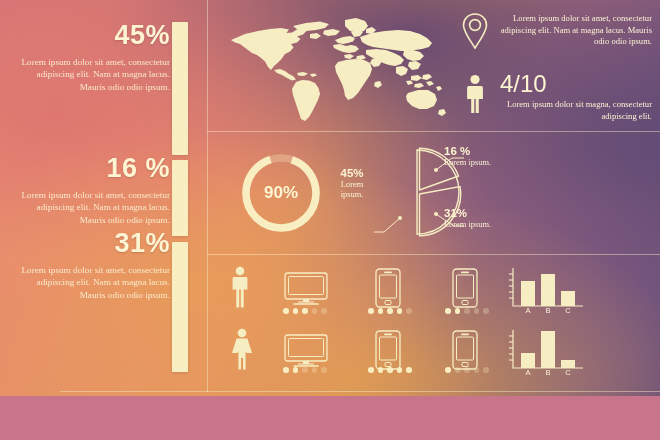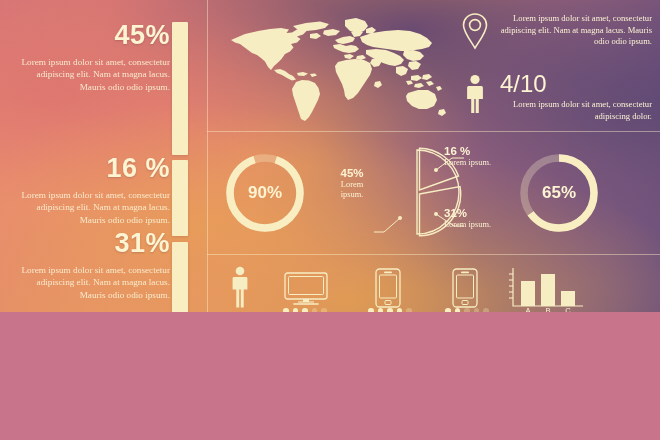--- a/index.html
+++ b/index.html
@@ -1,21 +1,21 @@
 <!DOCTYPE html>
 <html><head>
 <meta charset="utf-8">
 <style>
   html,body{margin:0;padding:0;}
   body{
     width:660px;height:440px;overflow:hidden;
     font-family:"Liberation Serif",serif;
     position:relative;background:#c8748a;
   }
-  #stage{position:absolute;inset:0;width:660px;height:312px;overflow:hidden;}
+  #stage{position:absolute;inset:0;width:660px;height:396px;overflow:hidden;}
 
   
   .bg{position:absolute;inset:0;}
   .bg-base{
     background:
       radial-gradient(130% 120% at 2% 52%, #e98a72 0%, #e98a72 12%, rgba(233,138,114,0) 55%),
       radial-gradient(95% 85% at 16% 100%, #e79a5e 0%, rgba(231,154,94,0) 62%),
       radial-gradient(80% 75% at 52% 96%, #d99a4e 0%, rgba(217,154,78,0) 66%),
       radial-gradient(85% 85% at 86% 92%, #7b5a82 0%, rgba(123,90,130,0) 64%),
       radial-gradient(80% 90% at 96% 44%, #5e4a74 0%, rgba(94,74,116,0) 62%),
@@ -179,37 +179,30 @@
   </div>
   <div class="tr-text" style="left:492px;top:13px;width:160px;">Lorem ipsum dolor sit amet, consectetur adipiscing elit. Nam at magna lacus. Mauris odio odio ipsum.</div>
 
   <div class="person-icon" style="left:464px;top:74px;">
     <svg width="22" height="40" viewBox="0 0 22 40" aria-hidden="true">
       <circle cx="11" cy="5.5" r="4.6" fill="#f7edc3"></circle>
       <path d="M4.6 12 h12.8 a1.5 1.5 0 0 1 1.5 1.5 v11.5 h-4.1 v14 h-3.1 v-14 h-1.4 v14 h-3.1 v-14 h-4.1 v-11.5 a1.5 1.5 0 0 1 1.5 -1.5 z" fill="#f7edc3"></path>
     </svg>
   </div>
   <div class="ratio" style="left:500px;top:72px;">4/10</div>
-  <div class="tr-text" style="left:492px;top:99px;width:160px;text-align:right;">Lorem ipsum dolor sit amet, consectetur adipiscing dolor.</div>
-
-  <div class="donut" style="left:222px;top:150px;width:86px;height:86px;">
+  <div class="tr-text" style="left:492px;top:99px;width:160px;text-align:right;">Lorem ipsum dolor sit magna, consectetur adipiscing elit.</div>
+
+  <div class="donut" style="left:238px;top:150px;width:86px;height:86px;">
     <svg width="86" height="86" viewBox="0 0 86 86" aria-hidden="true">
       <circle cx="43" cy="43" r="35" fill="none" stroke="rgba(250,240,200,.30)" stroke-width="7.5"></circle>
       <circle cx="43" cy="43" r="35" fill="none" stroke="#f8eec2" stroke-width="7.5" stroke-dasharray="197.9 21.9" stroke-dashoffset="-11" transform="rotate(-90 43 43)" stroke-linecap="butt"></circle>
     </svg>
     <div class="lbl">90%</div>
   </div>
 
-  <div class="donut" style="left:516px;top:150px;width:86px;height:86px;">
-    <svg width="86" height="86" viewBox="0 0 86 86" aria-hidden="true">
-      <circle cx="43" cy="43" r="35" fill="none" stroke="rgba(250,240,200,.30)" stroke-width="7.5"></circle>
-      <circle cx="43" cy="43" r="35" fill="none" stroke="#f8eec2" stroke-width="7.5" stroke-dasharray="142.9 76.9" stroke-dashoffset="0" transform="rotate(-90 43 43)" stroke-linecap="butt"></circle>
-    </svg>
-    <div class="lbl">65%</div>
-  </div>
 
   <div class="pie" style="left:374px;top:146px;">
     <svg width="90" height="92" viewBox="0 0 90 92" aria-hidden="true">
       <g fill="none" stroke="#f7edc3" stroke-width="1.4">
 
         <path d="M43 46 L43 4 A42 42 0 1 0 43 88 Z" transform="rotate(180 43 46)"></path>
 
         <path d="M45.5 44 L45.5 2.2 A42 42 0 0 1 84.5 30 Z"></path>
 
         <path d="M45.5 48 L86 40.5 A42 42 0 0 1 45.5 89.8 Z"></path>

